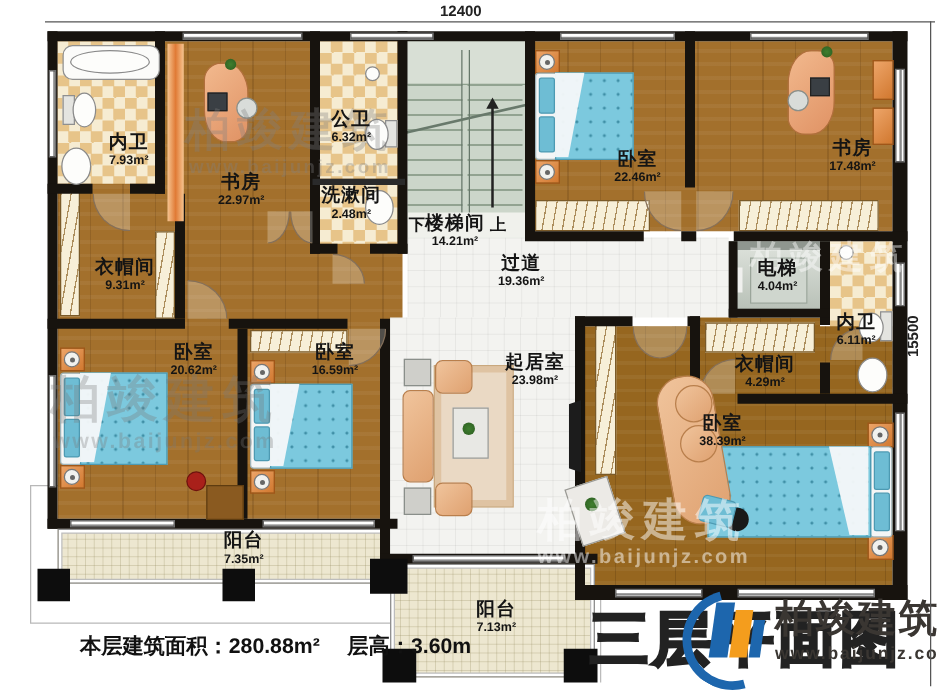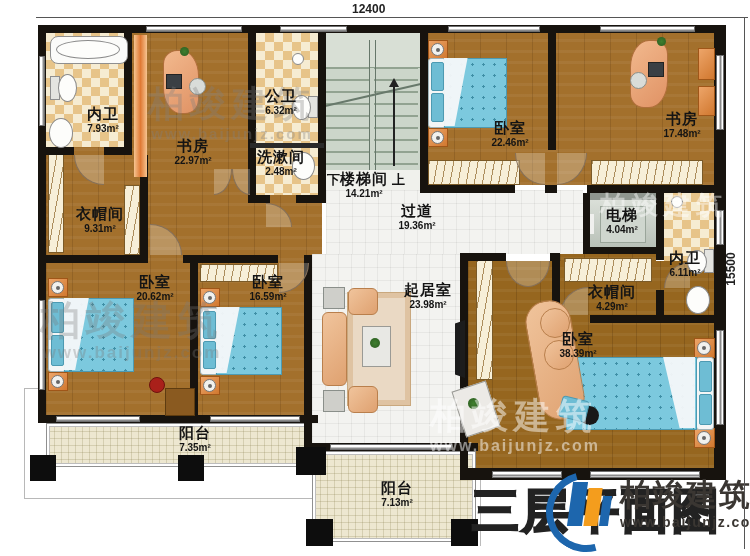--- a/index.html
+++ b/index.html
@@ -388,14 +388,17 @@
 
   <div id="plantitle">三层平面图</div>
   <div id="logo">
     <div class="swoosh"></div>
     <div class="bar1"></div>
     <div class="bar2"></div>
     <div class="bar3"></div>
     <div class="brand">柏竣建筑</div>
     <div class="site">www.baijunjz.com</div>
   </div>
+  <div id="footer">
+    <span>本层建筑面积：280.88m²</span><span>层高：3.60m</span>
+  </div>
 
 </div>
 
 </body></html>

